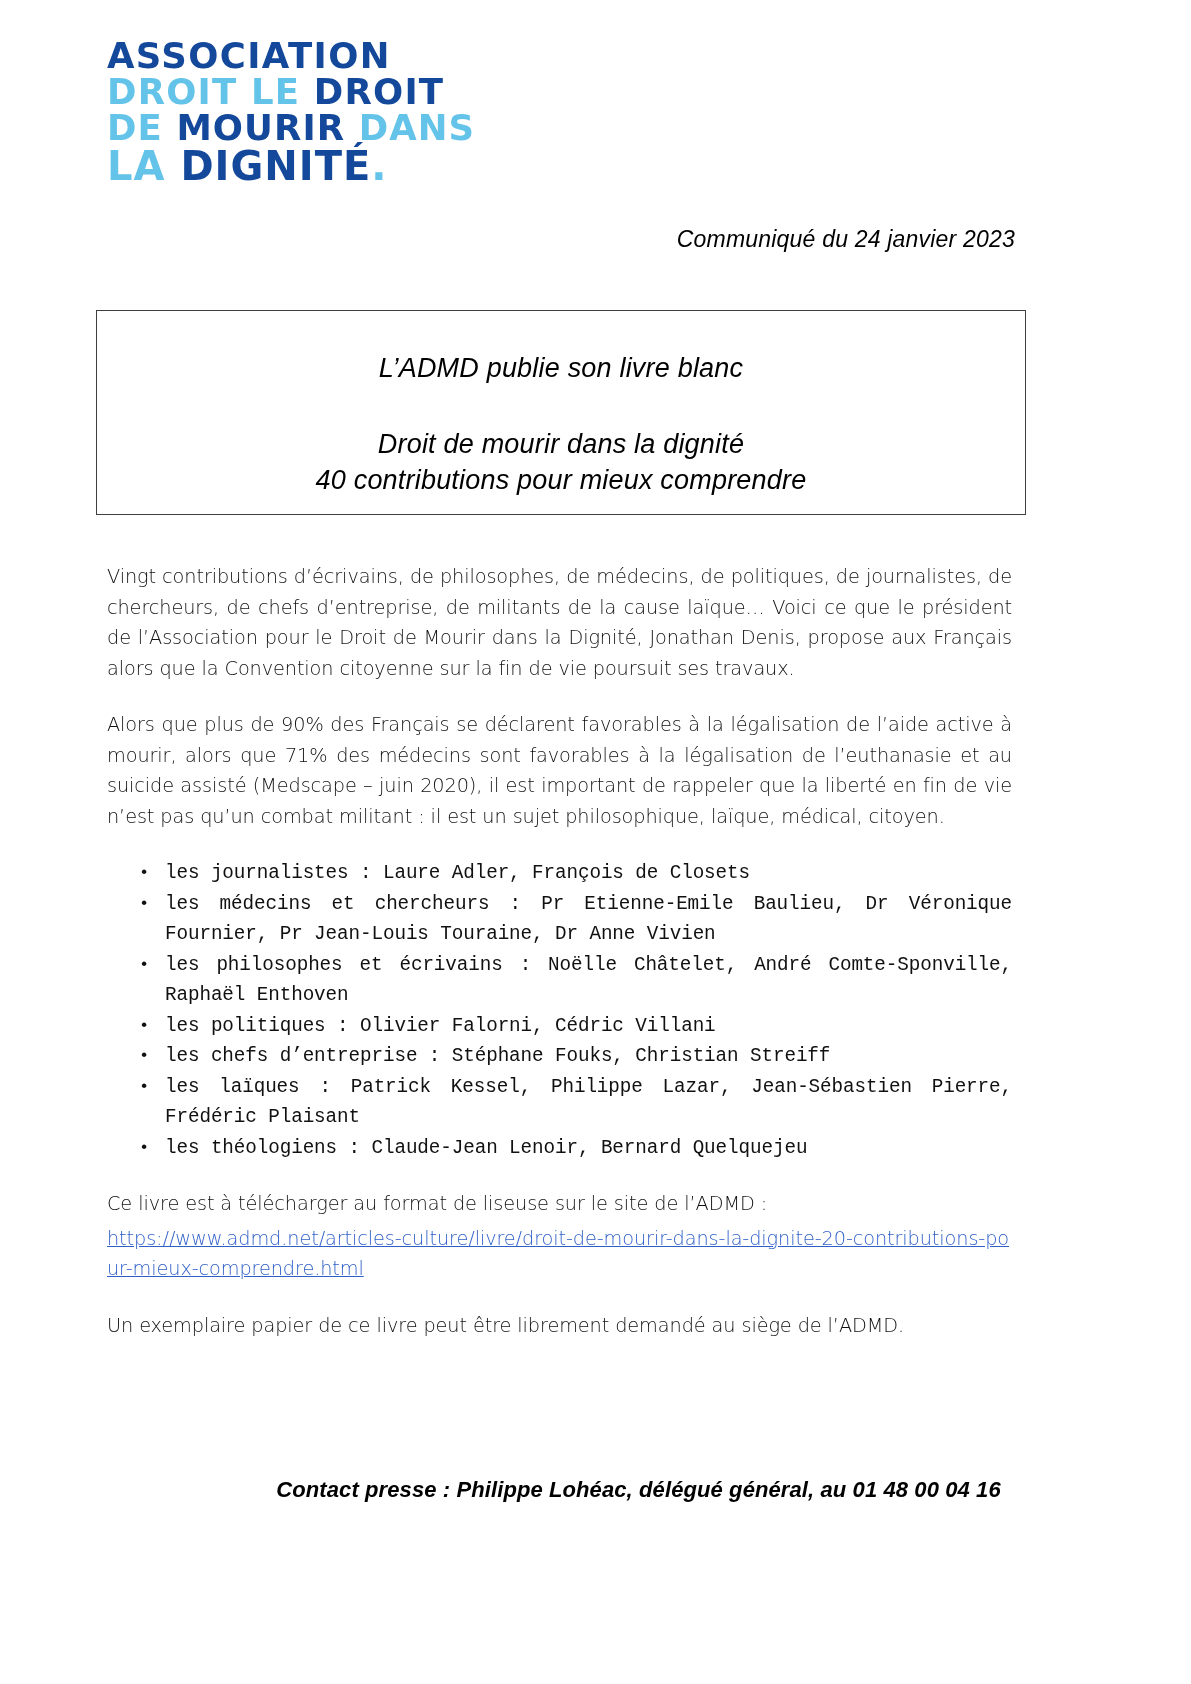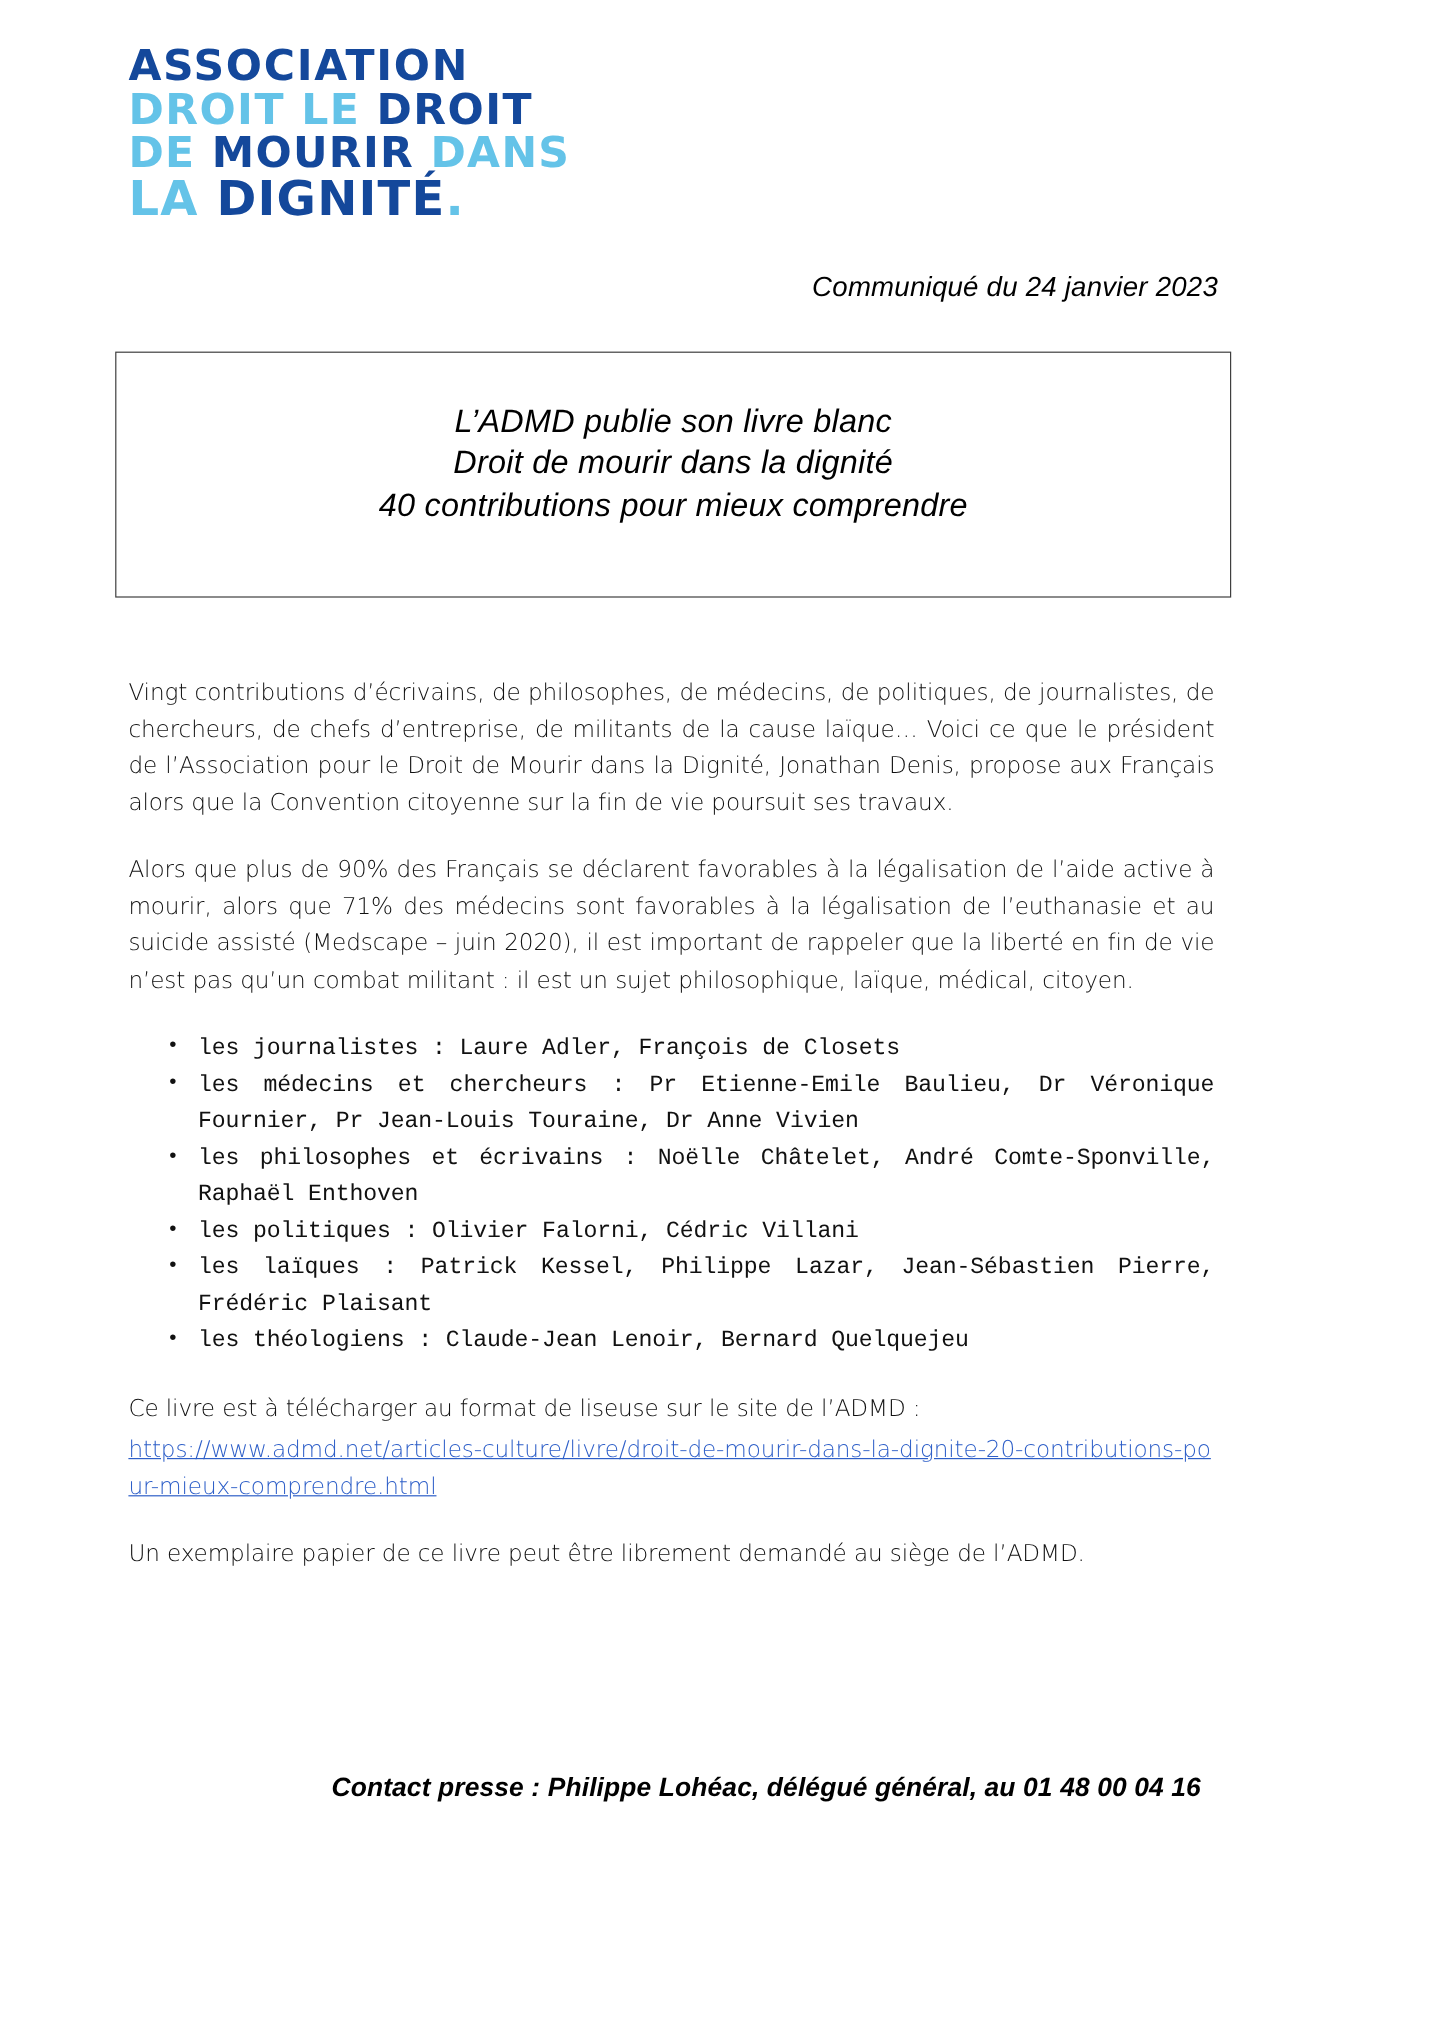--- a/index.html
+++ b/index.html
@@ -66,21 +66,21 @@
     font-size: 23px;
     letter-spacing: 0.2px;
     color: #000;
     white-space: nowrap;
   }
 
   
   .title-box {
     position: absolute;
     left: 96px;
-    top: 293px;
+    top: 310px;
     width: 930px;
     height: 205px;
     border: 1.5px solid #3f3f3f;
     box-sizing: border-box;
     display: flex;
     flex-direction: column;
     align-items: center;
     justify-content: flex-start;
   }
   .title-main {
@@ -91,20 +91,21 @@
     margin-top: 42px;
     text-align: center;
     white-space: nowrap;
   }
   .title-sub {
     font-family: "Liberation Sans", sans-serif;
     font-style: italic;
     font-size: 27px;
     line-height: 36px;
     letter-spacing: 0.2px;
+    margin-top: 42px;
     text-align: center;
   }
   .title-sub span { display: block; white-space: nowrap; }
 
   
   .body-area {
     position: absolute;
     left: 107px;
     top: 562px;
     width: 905px;
@@ -197,20 +198,21 @@
 
   <div class="body-area">
     <p class="para">Vingt contributions d’écrivains, de philosophes, de médecins, de politiques, de journalistes, de chercheurs, de chefs d’entreprise, de militants de la cause laïque… Voici ce que le président de l’Association pour le Droit de Mourir dans la Dignité, Jonathan Denis, propose aux Français alors que la Convention citoyenne sur la fin de vie poursuit ses travaux.</p>
     <p class="para">Alors que plus de 90% des Français se déclarent favorables à la légalisation de l’aide active à mourir, alors que 71% des médecins sont favorables à la légalisation de l’euthanasie et au suicide assisté (Medscape – juin 2020), il est important de rappeler que la liberté en fin de vie n’est pas qu’un combat militant : il est un sujet philosophique, laïque, médical, citoyen.</p>
 
     <ul class="contrib">
       <li>les journalistes : Laure Adler, François de Closets</li>
       <li>les médecins et chercheurs : Pr Etienne-Emile Baulieu, Dr Véronique Fournier, Pr Jean-Louis Touraine, Dr Anne Vivien</li>
       <li>les philosophes et écrivains : Noëlle Châtelet, André Comte-Sponville, Raphaël Enthoven</li>
       <li>les politiques : Olivier Falorni, Cédric Villani</li>
+      <li>les chefs d’entreprise : Stéphane Fouks, Christian Streiff</li>
       <li>les laïques : Patrick Kessel, Philippe Lazar, Jean-Sébastien Pierre, Frédéric Plaisant</li>
       <li>les théologiens : Claude-Jean Lenoir, Bernard Quelquejeu</li>
     </ul>
 
     <p class="para tight">Ce livre est à télécharger au format de liseuse sur le site de l’ADMD :</p>
     <p class="para"><a class="doclink" href="#">https://www.admd.net/articles-culture/livre/droit-de-mourir-dans-la-dignite-20-contributions-pour-mieux-comprendre.html</a></p>
 
     <p class="para">Un exemplaire papier de ce livre peut être librement demandé au siège de l’ADMD.</p>
   </div>
 

